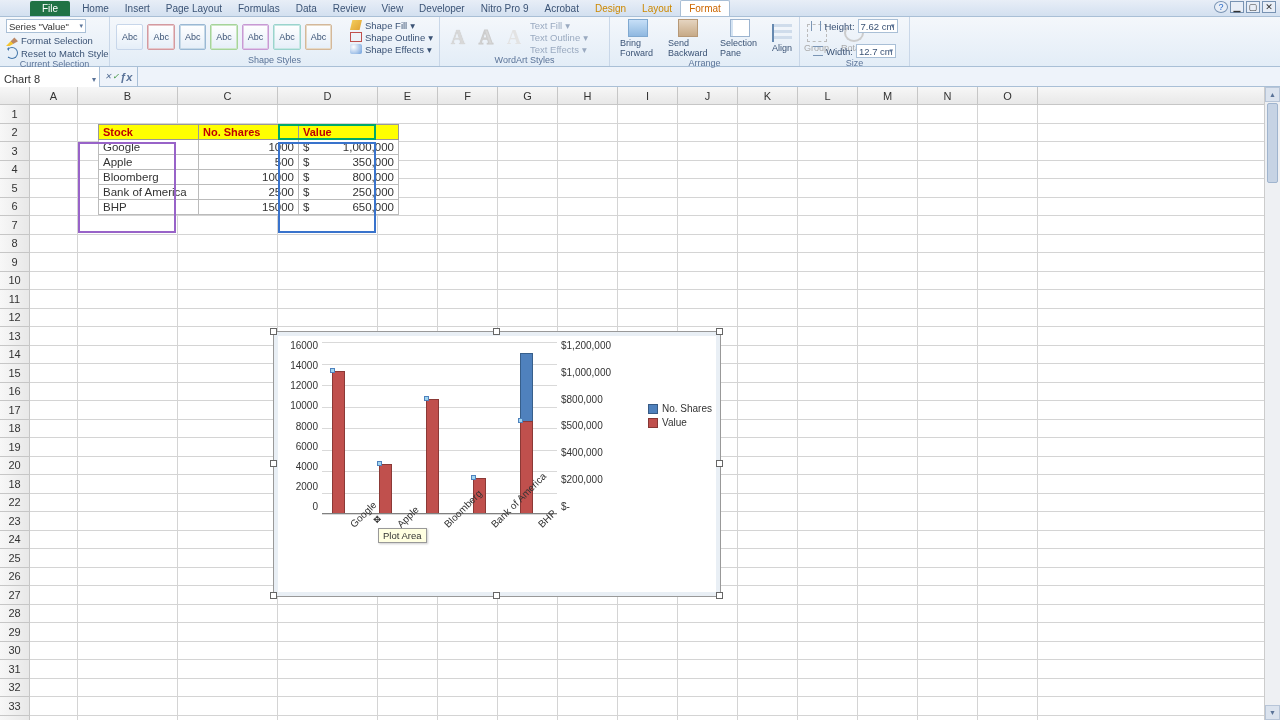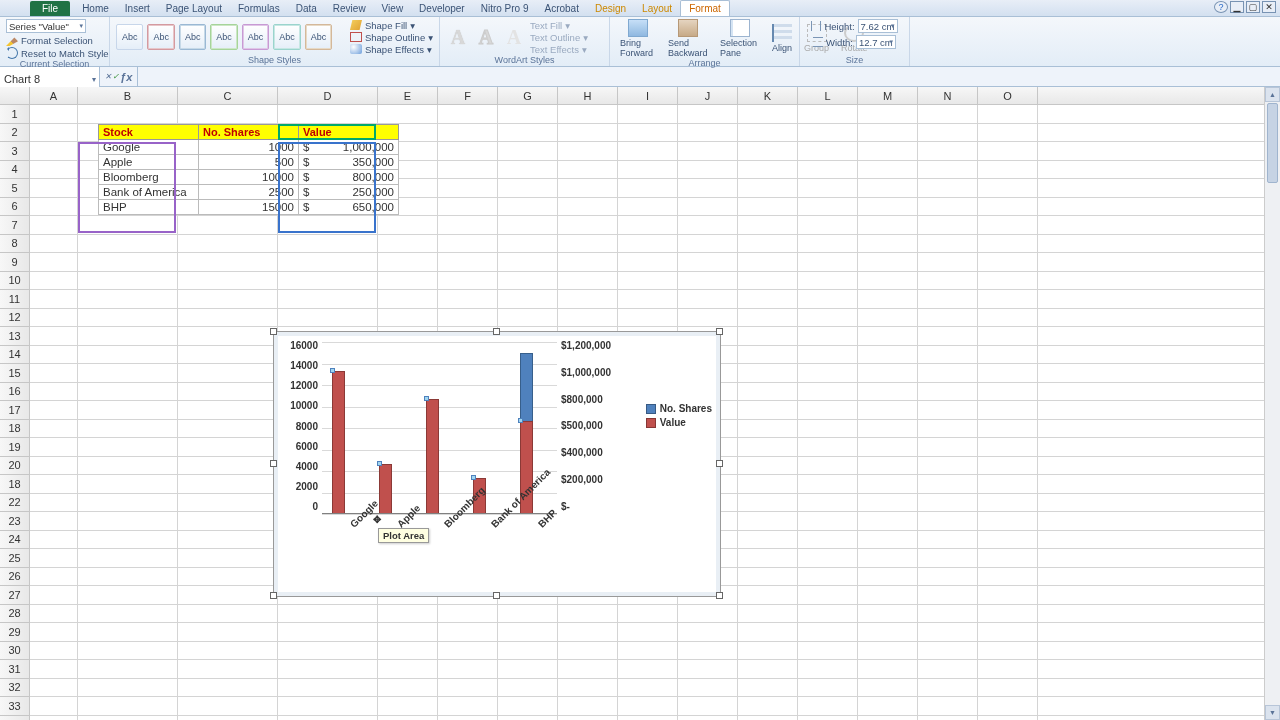--- a/index.html
+++ b/index.html
@@ -67,21 +67,21 @@
   .data-table td.cur::before{content:"$"; position:absolute; left:4px;}
   
   
   .sel-outline { position:absolute; border:2px solid #9863c8; pointer-events:none;}
   .sel-outline.green { border-color:#00a86b;}
   .sel-outline.blue { border-color:#3973cc;}
   
   
   .chart-frame { position:absolute; border:1.5px solid #999; background:#fff; box-shadow:0 0 0 4px rgba(200,215,230,0.4) inset; padding:8px 8px 8px 4px;}
   .chart-frame .handle { position:absolute; width:7px;height:7px;background:#fff;border:1px solid #666;}
-  .plot { position:relative; width:100%; height:100%;font-weight:bold;}
+  .plot { position:relative; width:100%; height:100%;}
   .y1-labels, .y2-labels { position:absolute; top:0; height:172px; display:flex;flex-direction:column;justify-content:space-between;font-size:10px;color:#333;}
   .y1-labels { left:0; width:40px; text-align:right;}
   .y2-labels { right:86px; width:65px; text-align:left;}
   .plot-area { position:absolute; left:44px; top:2px; right:155px; height:172px; }
   .x-labels { position:absolute; left:44px; right:155px; top:176px; height:60px;}
   .x-labels span { position:absolute; transform:rotate(-45deg); transform-origin:top left; font-size:10px; white-space:nowrap;}
   .bar { position:absolute; bottom:0; }
   .bar.shares { background:#4f81bd; border:1px solid #375f8b;}
   .bar.value  { background:#c0504d; border:1px solid #8b3936;}
   .legend { position:absolute; right:0; top:60px; font-size:10px;}
@@ -189,21 +189,21 @@
           <span style="color:#aaa">Group</span>
         </div>
       <div class="big-btn dim">
           <div class="ico-lg" style="border:2px solid #ccc;border-radius:50%;border-top-color:transparent;"></div>
           <span style="color:#aaa">Rotate</span>
         </div>
     </div>
     <div class="label">Arrange</div>
   </div>
   <div class="ribbon-group" style="width:110px">
-    <div class="rg-body sel-col" style="gap:2px;text-align:right;">
+    <div class="rg-body sel-col" style="gap:11px;text-align:right;">
       <div class="sel-row">
           <span style="width:10px;border-left:1px solid #7a95b5;border-right:1px solid #7a95b5;height:10px;"></span>
           <span>Height:</span>
           <span class="dropdown" style="min-width:40px">7.62 cm</span>
         </div>
       <div class="sel-row">
           <span style="width:10px;border-top:1px solid #7a95b5;border-bottom:1px solid #7a95b5;height:10px;"></span>
           <span>Width:</span>
           <span class="dropdown" style="min-width:40px">12.7 cm</span>
         </div>

